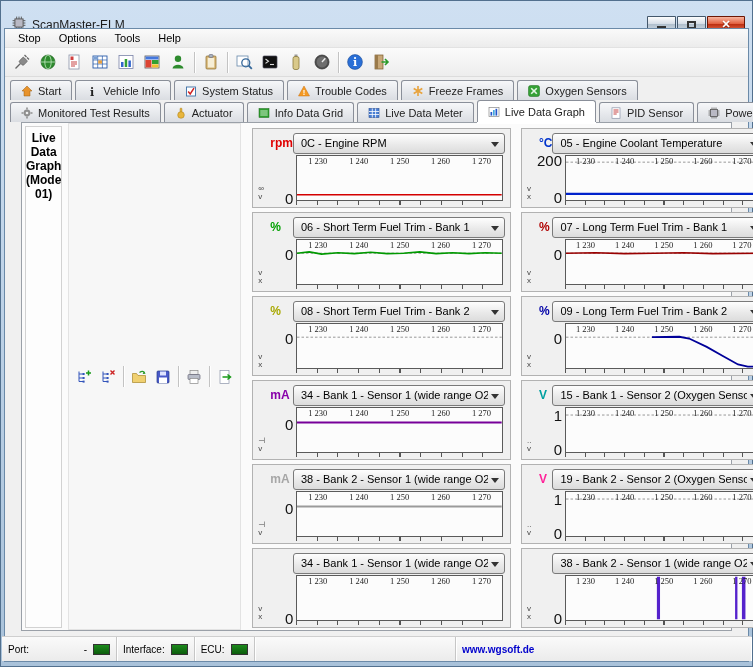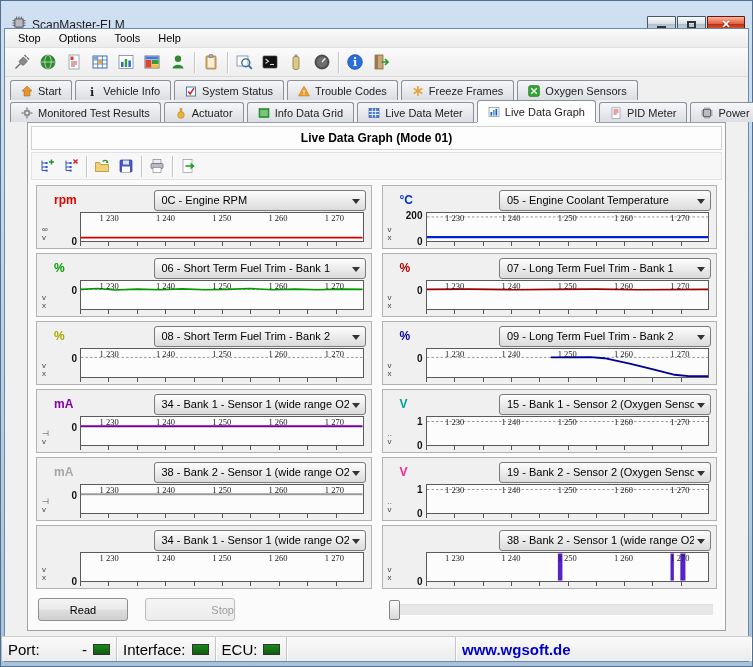--- a/index.html
+++ b/index.html
@@ -28,54 +28,54 @@
   .sep { width:1px; height:21px; background:#c3c3c3; box-shadow:1px 0 0 #fff; margin:0 3px; }
 
   
   .tabs-row { display:flex; align-items:flex-end; padding-left:5px; }
   .tabs-row.r1 { height:23px; }
   .tabs-row.r2 { height:22px; position:relative; z-index:2; }
   .tab { display:flex; align-items:center; gap:5px; font-size:11px; color:#222; padding:0 10px; height:20px; border:1px solid #8a8f99; border-bottom:none; border-radius:3px 3px 0 0; background:linear-gradient(#f6f7f9,#dadde2); margin-right:3px; white-space:nowrap; }
   .tab.active { background:#fff; height:22px; box-shadow:0 2px 0 0 #fff;align-items:center; }
 
   
-  .group { flex:1; margin:0 22px 5px; border:1px solid #9aa0a8; background:#fbfbfb; display:flex; flex-direction:column; position:relative; z-index:1; }
+  .group { flex:1; margin:0 16px 5px; border:1px solid #9aa0a8; background:#fbfbfb; display:flex; flex-direction:row; position:relative; z-index:1; }
   .gheader { margin:3px 3px 2px; border:1px solid #d2d2d2; background:#fdfdfd; text-align:center; font-size:12px; font-weight:bold; padding:4px 0; }
   .gtoolbar { display:flex; align-items:center; margin:0 3px; border:1px solid #e3e3e3; padding:2px 3px; background:#f7f7f7; }
   .gtb-btn { width:24px; height:22px; display:flex; align-items:center; justify-content:center; border:1px solid transparent; border-radius:2px; }
 
   
   .grid { flex:1; display:grid; grid-template-columns:1fr 1fr; gap:4px 10px; padding:5px 8px 2px; }
   .panel { border:1px solid #b2b2b2; background:#f0f0f0; padding:3px 5px 2px; display:flex; flex-direction:column; }
   .p-top { display:flex; align-items:center; height:22px; }
   .unit { font-size:12px; font-weight:bold; margin-left:12px;text-align:center; }
   .dd { margin-left:auto; width:212px; height:21px; border:1px solid #7a7a7a; border-radius:3px; background:linear-gradient(#fefefe,#e8e8e8 60%,#dcdcdc); display:flex; align-items:center; position:relative; padding:0 16px 0 7px; }
   .dd-text { font-size:11px; white-space:nowrap; overflow:hidden; }
   .dd-arrow { position:absolute; right:5px; top:8px; width:0; height:0; border-left:4px solid transparent; border-right:4px solid transparent; border-top:5px solid #333; }
   .p-plot { flex:1; display:flex; margin-top:1px; }
   .marks { width:13px; display:flex; flex-direction:column; justify-content:flex-end; gap:0; font-size:8px; color:#444; line-height:8px; padding-bottom:4px; }
-  .ylab { width:25px; position:relative; font-size:10px; color:#111;font-weight:bold; }
+  .ylab { width:25px; position:relative; font-size:15px; color:#111; }
   .ylab span { position:absolute; right:3px; transform:translateY(-50%); white-space:nowrap; }
   .plotcol { flex:1; display:flex; flex-direction:column; padding-right:2px; }
   .box { position:relative; flex:1; background:#fcfcfc; border:1px solid #5a5a5a; }
   .xticks { position:absolute; inset:0; display:flex; align-items:flex-start; z-index:2;font-family:Liberation Serif, serif; }
   .xticks span { width:20%; text-align:center; font-size:8.5px; color:#222; letter-spacing:0; }
   .chart-svg { position:absolute; inset:0; width:100%; height:100%; z-index:1; }
   .ticksrow { height:4px; background:repeating-linear-gradient(90deg,#555 0,#555 1px,transparent 1px,transparent 10%); margin-top:0; }
 
   
   .controls { display:flex; align-items:center; padding:7px 10px 9px; }
   .btn { width:90px; height:23px; font-size:11px; font-family:"Liberation Sans",sans-serif; border:1px solid #8e8f8f; border-radius:3px; background:linear-gradient(#f4f4f4,#ebebeb 48%,#dedede 52%,#cfcfcf); }
   .btn.stop { margin-left:17px; color:#9d9d9d; border-color:#bcbcbc; background:linear-gradient(#f5f5f5,#ececec);text-align:right; }
   .slider { margin-left:auto; width:324px; height:20px; position:relative; margin-right:2px; }
   .track { position:absolute; left:0; right:0; top:4px; height:12px; background:#e7e7e7; border-bottom:1px solid #fdfdfd; border-top:1px solid #dcdcdc; }
   .thumb { position:absolute; left:0; top:0; width:11px; height:20px; border:1px solid #858585; border-radius:2px; background:linear-gradient(#fcfcfc,#d9d9d9); }
 
   
-  .statusbar { height:25px; background:linear-gradient(#fafafa,#ebebeb); border-top:1px solid #cfcfcf; display:flex; align-items:stretch; font-size:15px; margin:0 -3px; }
+  .statusbar { height:25px; background:linear-gradient(#fafafa,#ebebeb); border-top:1px solid #cfcfcf; display:flex; align-items:stretch; font-size:10px; margin:0 -3px; }
   .seg { display:flex; align-items:center; padding:0 6px; border-right:1px solid #c6c6c6; box-shadow:1px 0 0 #fff; }
   .led { width:17px; height:11px; background:linear-gradient(#1c8a1c,#0c5c0c); border:1px solid #333; margin-left:6px; }
   .seg.port { width:115px; } .seg.port .dash { margin-left:auto; }
   .seg.fill { flex:1; border-right:1px solid #c6c6c6; }
   .seg.site { width:295px; justify-content:flex-start; border-right:none; }
   .site a { color:#0000cc; font-weight:bold; text-decoration:none; }
 </style>
 </head>
 <body>
 
@@ -295,21 +295,21 @@
             <rect x="5" y="4" width="1.7" height="5.6" fill="#44aadd"></rect>
             <rect x="7.5" y="2.8" width="1.7" height="6.8" fill="#2255cc"></rect>
           </svg>
           <span>Live Data Graph</span>
         </div>
       <div class="tab">
           <svg width="12" height="12" viewBox="0 0 12 12">
             <rect x="2" y="0.8" width="8" height="10.5" fill="#fff" stroke="#8a93a8" stroke-width="0.7"></rect>
             <path d="M3.5 3 h5 M3.5 5 h5 M3.5 7 h3.2" stroke="#c03030" stroke-width="0.9"></path>
           </svg>
-          <span>PID Meter</span>
+          <span>PID Sensor</span>
         </div>
       <div class="tab">
           <svg width="12" height="12" viewBox="0 0 12 12">
             <rect x="2.5" y="2.5" width="7" height="7" fill="#b9b9c4" stroke="#555" stroke-width="0.8"></rect>
             <path d="M4 0.5 v2 M6 0.5 v2 M8 0.5 v2 M4 9.5 v2 M6 9.5 v2 M8 9.5 v2 M0.5 4 h2 M0.5 6 h2 M0.5 8 h2 M9.5 4 h2 M9.5 6 h2 M9.5 8 h2" stroke="#555" stroke-width="0.8"></path>
           </svg>
           <span>Power</span>
         </div>
     </div>
 

